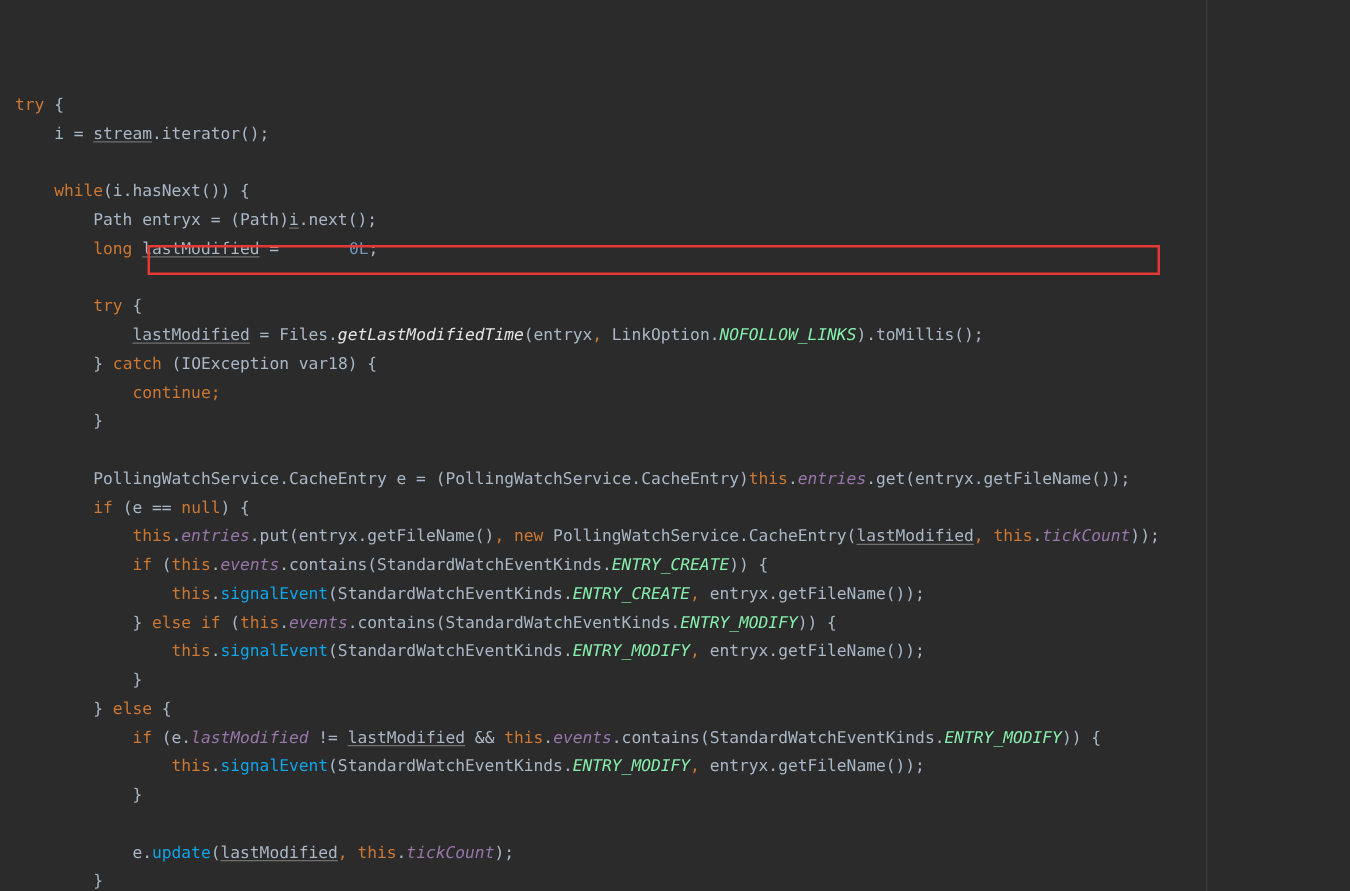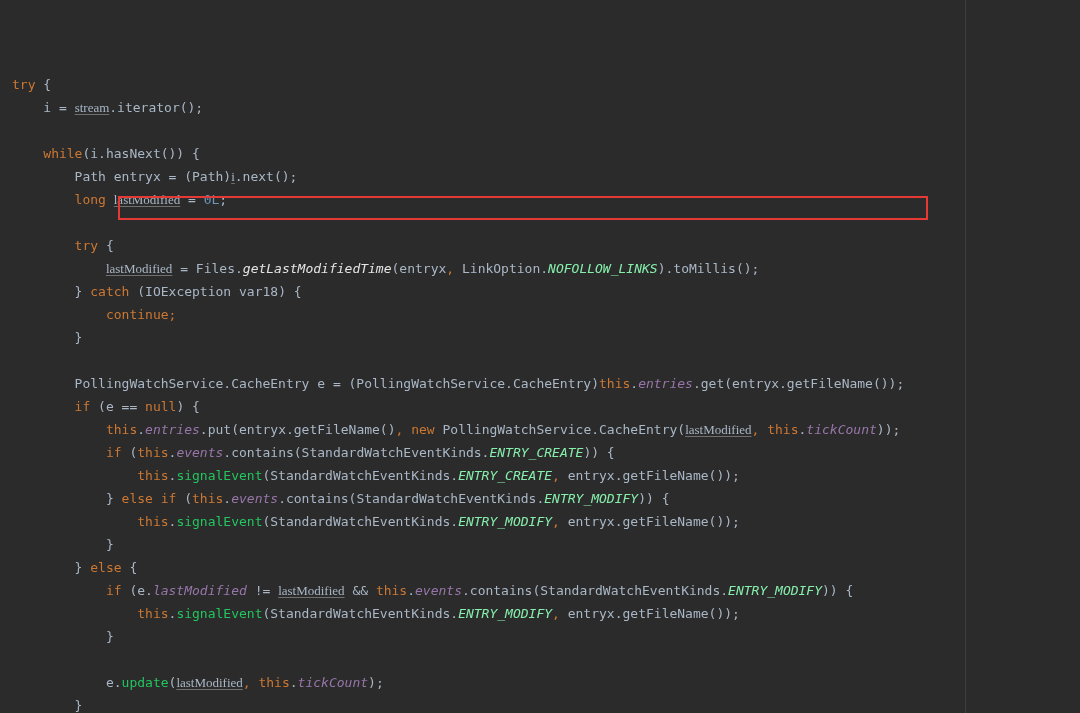--- a/index.html
+++ b/index.html
@@ -15,27 +15,27 @@
   .editor {
     position: relative;
     width: 1080px;
     height: 713px;
     padding: 4px 0 0 12px;
     white-space: pre;
     color: #a9b7c6;
   }
   .line { display: block; height: 23px; }
   .k  { color: #cc7832; }          
-  .fn { color: #22c55e; }          
+  .fn { color: #0ea5e9; }          
   .ital{ font-style: italic; color:#e5e5e5;}
   .sm { color: #9876aa; font-style: italic; }          
   .smi{ color: #86efac; font-style: italic; } 
-  .num { color: #6897bb; }         
+  .num { color: #6897bb; margin-left: 48px; }         
   .p  { color: #a9b7c6; }          
-  .u  { text-decoration: underline; text-decoration-color: #707070; text-underline-offset: 2px; font-family: Liberation Serif, serif; }
+  .u  { text-decoration: underline; text-decoration-color: #707070; text-underline-offset: 2px; }
   .hlbox {
     position: absolute;
     border: 2px solid #e53935;
     background: transparent;
     pointer-events: none;
   }
   .ruler {
     position: absolute;
     top: 0;
     bottom: 0;

